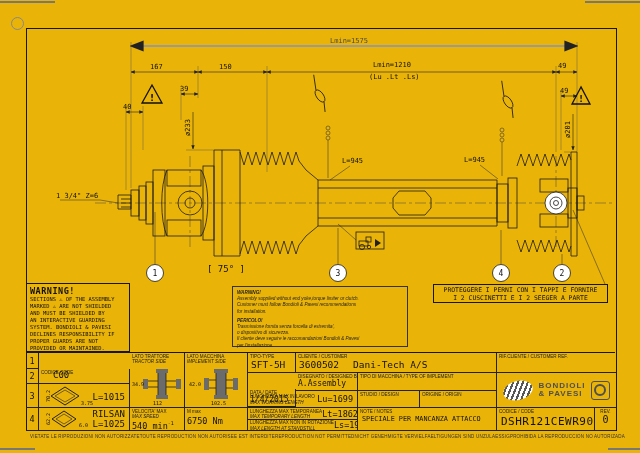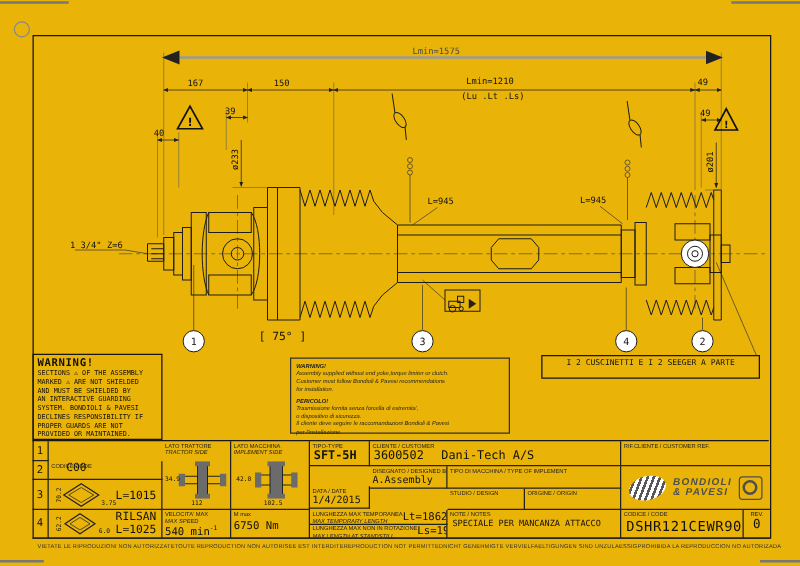--- a/index.html
+++ b/index.html
@@ -235,20 +235,21 @@
     <div>for installation.</div>
     <div style="height:3px"></div>
     <div class="nt">PERICOLO!</div>
     <div>Trasmissione fornita senza forcella di estremita',</div>
     <div>o dispositivo di sicurezza.</div>
     <div>Il cliente deve seguire le raccomandazioni Bondioli &amp; Pavesi</div>
     <div>per l'installazione.</div>
   </div>
 
   <div class="protbox">
+    <div>PROTEGGERE I PERNI CON I TAPPI E FORNIRE</div>
     <div>I 2 CUSCINETTI E I 2 SEEGER A PARTE</div>
   </div>
 
   <div class="tb">
 
     <div class="cell num" style="left:0;top:0;width:13px;height:16px;">1</div>
     <div class="cell num" style="left:0;top:16px;width:13px;height:15px;">2</div>
     <div class="cell" style="left:13px;top:16px;width:91px;height:15px;">
       <div class="tb-label">CODICE CODE</div>
       <div class="rowval" style="padding-left:14px;margin-top:-5px;">C00</div>
@@ -312,21 +313,21 @@
         <span>540</span>&nbsp;<span>min</span><sup style="font-size:5px">-1</sup>
       </div>
     </div>
     <div class="cell" style="left:159px;top:55px;width:63px;height:23px;">
       <div class="tb-label">M max</div>
       <div class="mono" style="font-size:8.5px;padding-left:2px;margin-top:2px;">6750 Nm</div>
     </div>
 
     <div class="cell" style="left:222px;top:0;width:48px;height:20px;">
       <div class="tb-label">TIPO-TYPE</div>
-      <div class="mono" style="font-size:9.5px;padding-left:3px;font-weight:bold;">SFT-5H</div>
+      <div class="mono" style="font-size:9.5px;padding-left:3px;">SFT-5H</div>
     </div>
     <div class="cell" style="left:270px;top:0;width:201px;height:20px;">
       <div class="tb-label">CLIENTE / CUSTOMER</div>
       <div class="mono" style="font-size:9.5px;padding-left:3px;display:flex;gap:14px;align-items:center;">
         <span>3600502</span>
         <span>Dani-Tech A/S</span>
       </div>
     </div>
 
     <div class="cell" style="left:222px;top:20px;width:48px;height:18px;margin-top:16px;">
@@ -335,20 +336,25 @@
     </div>
     <div class="cell" style="left:270px;top:20px;width:62px;height:18px;">
       <div class="tb-label">DISEGNATO / DESIGNED BY</div>
       <div class="mono" style="font-size:8px;padding-left:2px;">A.Assembly</div>
     </div>
     <div class="cell" style="left:332px;top:20px;width:139px;height:18px;">
       <div class="tb-label">TIPO DI MACCHINA / TYPE OF IMPLEMENT</div>
       <div class="mono" style="font-size:8px;"></div>
     </div>
 
+    <div class="cell lenrow" style="left:222px;top:38px;width:110px;height:17px;">
+      <div class="tb-label"><span>LUNGHEZZA MAX IN LAVORO</span><br>
+        <span class="en">MAX WORKING LENGTH</span></div>
+      <div class="lenval">Lu=1699</div>
+    </div>
     <div class="cell lenrow" style="left:222px;top:55px;width:110px;height:12px;">
       <div class="tb-label"><span>LUNGHEZZA MAX TEMPORANEA</span><br>
         <span class="en">MAX TEMPORARY LENGTH</span></div>
       <div class="lenval">Lt=1862</div>
     </div>
     <div class="cell lenrow" style="left:222px;top:67px;width:110px;height:11px;">
       <div class="tb-label"><span>LUNGHEZZA MAX NON IN ROTAZIONE</span><br>
         <span class="en">MAX LENGTH AT STANDSTILL</span></div>
       <div class="lenval">Ls=1943</div>
     </div>
@@ -360,21 +366,21 @@
       <div class="tb-label">ORIGINE / ORIGIN</div>
     </div>
     <div class="cell" style="left:332px;top:55px;width:139px;height:23px;">
       <div class="tb-label">NOTE / NOTES</div>
       <div class="mono" style="font-size:6.8px;padding-left:4px;margin-top:1px;">SPECIALE PER MANCANZA ATTACCO</div>
     </div>
 
     <div class="cell" style="left:471px;top:0;width:119px;height:20px;border-right:none;">
       <div class="tb-label">RIF.CLIENTE / CUSTOMER REF.</div>
     </div>
-    <div class="cell" style="left:471px;top:20px;width:119px;height:35px;border-right:none;font-style:italic;">
+    <div class="cell" style="left:471px;top:20px;width:119px;height:35px;border-right:none;">
       <div class="logo">
         <div class="logo-ell"></div>
         <div class="logo-txt">
           <div>BONDIOLI</div>
           <div>&amp; PAVESI</div>
         </div>
         <div class="logo-mark">
             <div class="logo-ring"></div>
           </div>
       </div>

